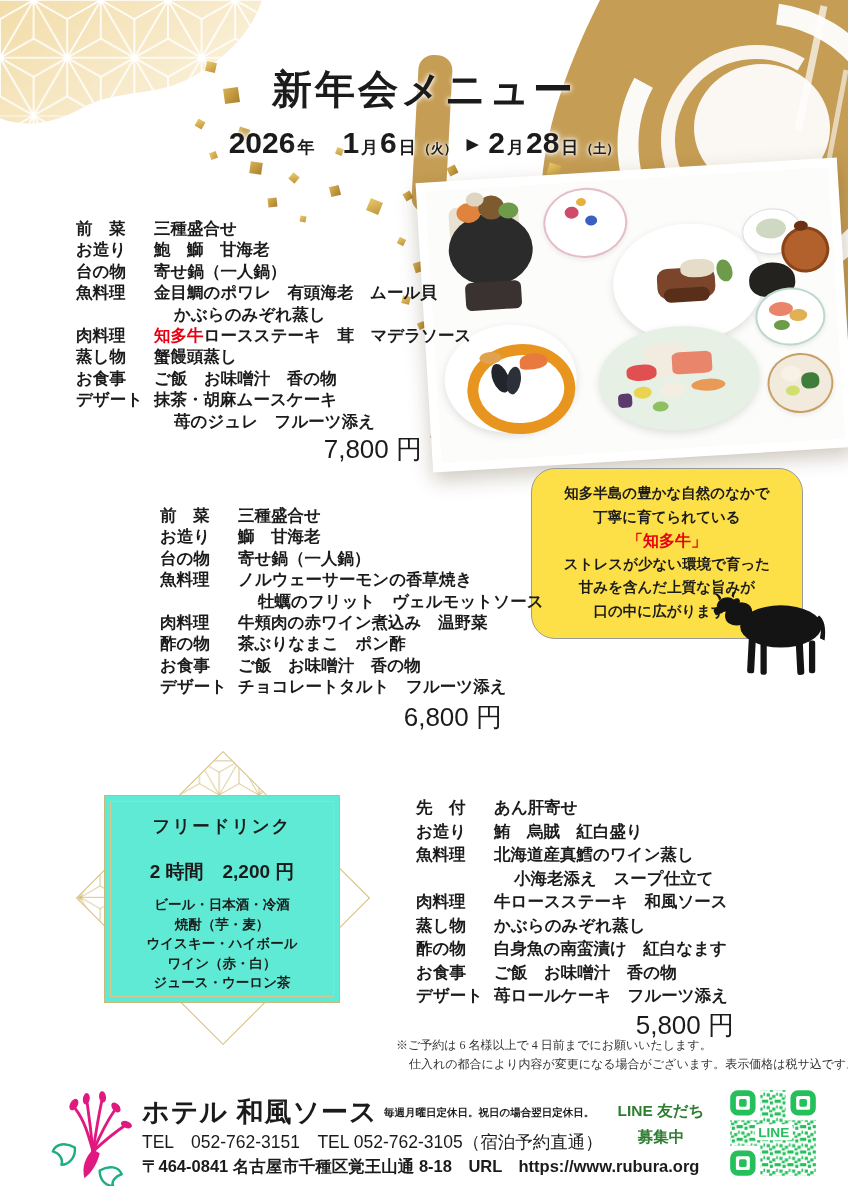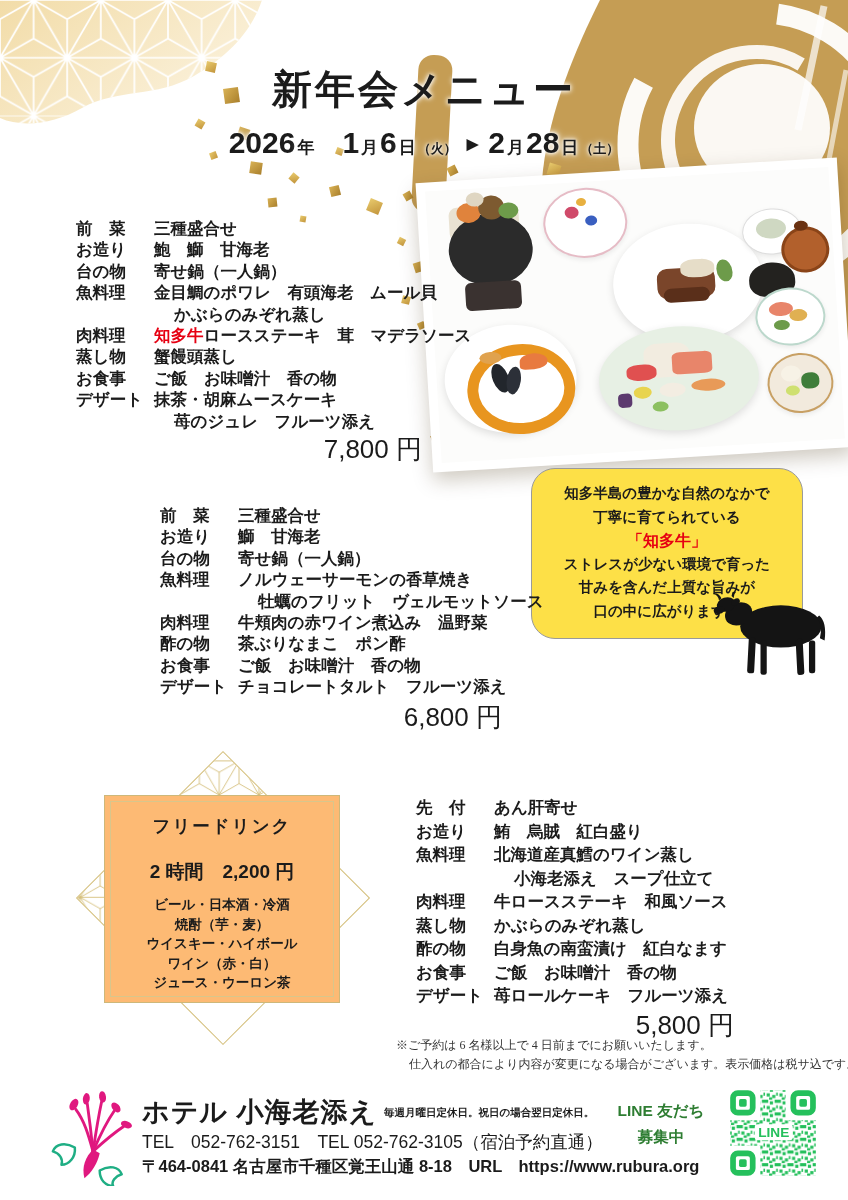--- a/index.html
+++ b/index.html
@@ -40,21 +40,21 @@
   
   .bubble{position:absolute;left:531px;top:468px;width:254px;z-index:6;background:#fde047;
           border:1.5px solid #9a9a9a;border-radius:24px;padding:13px 8px 15px 8px;
           text-align:center;font-size:14.5px;font-weight:bold;line-height:23.5px;}
   .bubble .red{font-size:16px;}
   .cow{position:absolute;left:702px;top:592px;z-index:7;}
   
   .diamond{position:absolute;left:119px;top:794px;width:206px;height:206px;z-index:3;
            transform:rotate(45deg);border:1.5px solid #d3bd77;overflow:hidden;background:#fff;}
   .fd-box{position:absolute;left:104px;top:795px;width:234px;height:206px;z-index:4;
-          background:#fdba74;border:1.5px solid #cdb87a;}
+          background:#5eead4;border:1.5px solid #cdb87a;}
   .fd-in{position:absolute;inset:5px;border:1px solid #d8c68c;text-align:center;font-weight:bold;}
   .fd-title{margin-top:12px;font-size:17.5px;letter-spacing:2px;}
   .fd-dur{margin-top:21px;font-size:19px;}
   .fd-items{margin-top:10px;font-size:13.5px;line-height:19.5px;}
   
   .notes{position:absolute;left:396px;top:1036px;z-index:6;font-family:"Liberation Serif",serif;
          font-size:12px;line-height:19px;color:#333;white-space:nowrap;}
   .notes .n2{padding-left:13px;}
   .logo{position:absolute;left:50px;top:1090px;z-index:6;}
   .hotel-name{position:absolute;left:142px;top:1094px;font-size:27px;font-weight:bold;letter-spacing:1px;z-index:6;white-space:nowrap;}
@@ -384,21 +384,21 @@
       <ellipse cx="55" cy="7" rx="3.6" ry="6" transform="rotate(-8 55 7)"></ellipse>
       <ellipse cx="69" cy="18" rx="3.8" ry="6" transform="rotate(-40 69 18)"></ellipse>
       <ellipse cx="80" cy="36" rx="3.6" ry="6" transform="rotate(-70 80 36)"></ellipse>
       <path d="M45 62 C37 70 33 80 36 92 C44 86 50 76 52 66 Z"></path>
     </g>
     <g stroke="#1fae84" stroke-width="2.6" fill="none" stroke-linejoin="round">
       <path d="M26 60 C16 54 6 56 3 64 C10 66 14 72 12 78 C20 78 27 70 26 60 Z"></path>
       <path d="M52 84 C62 78 72 80 75 88 C68 90 64 96 66 100 C58 100 52 94 52 84 Z"></path>
     </g>
   </svg>
-  <div class="hotel-name">ホテル 小海老添え</div>
+  <div class="hotel-name">ホテル 和風ソース</div>
   <div class="closed-note">毎週月曜日定休日。祝日の場合翌日定休日。</div>
   <div class="tel-line">TEL　052-762-3151　TEL 052-762-3105（宿泊予約直通）</div>
   <div class="addr-line">〒464-0841 名古屋市千種区覚王山通 8-18　URL　https://www.rubura.org</div>
   <div class="line-promo">
     <div>LINE 友だち</div>
     <div>募集中</div>
   </div>
   <svg class="qr" width="92" height="92" viewBox="0 0 58 58">
     <rect x="0" y="0" width="58" height="58" fill="#ffffff"></rect>
     <rect x="2" y="2" width="54" height="54" fill="url(#qrp)"></rect>

